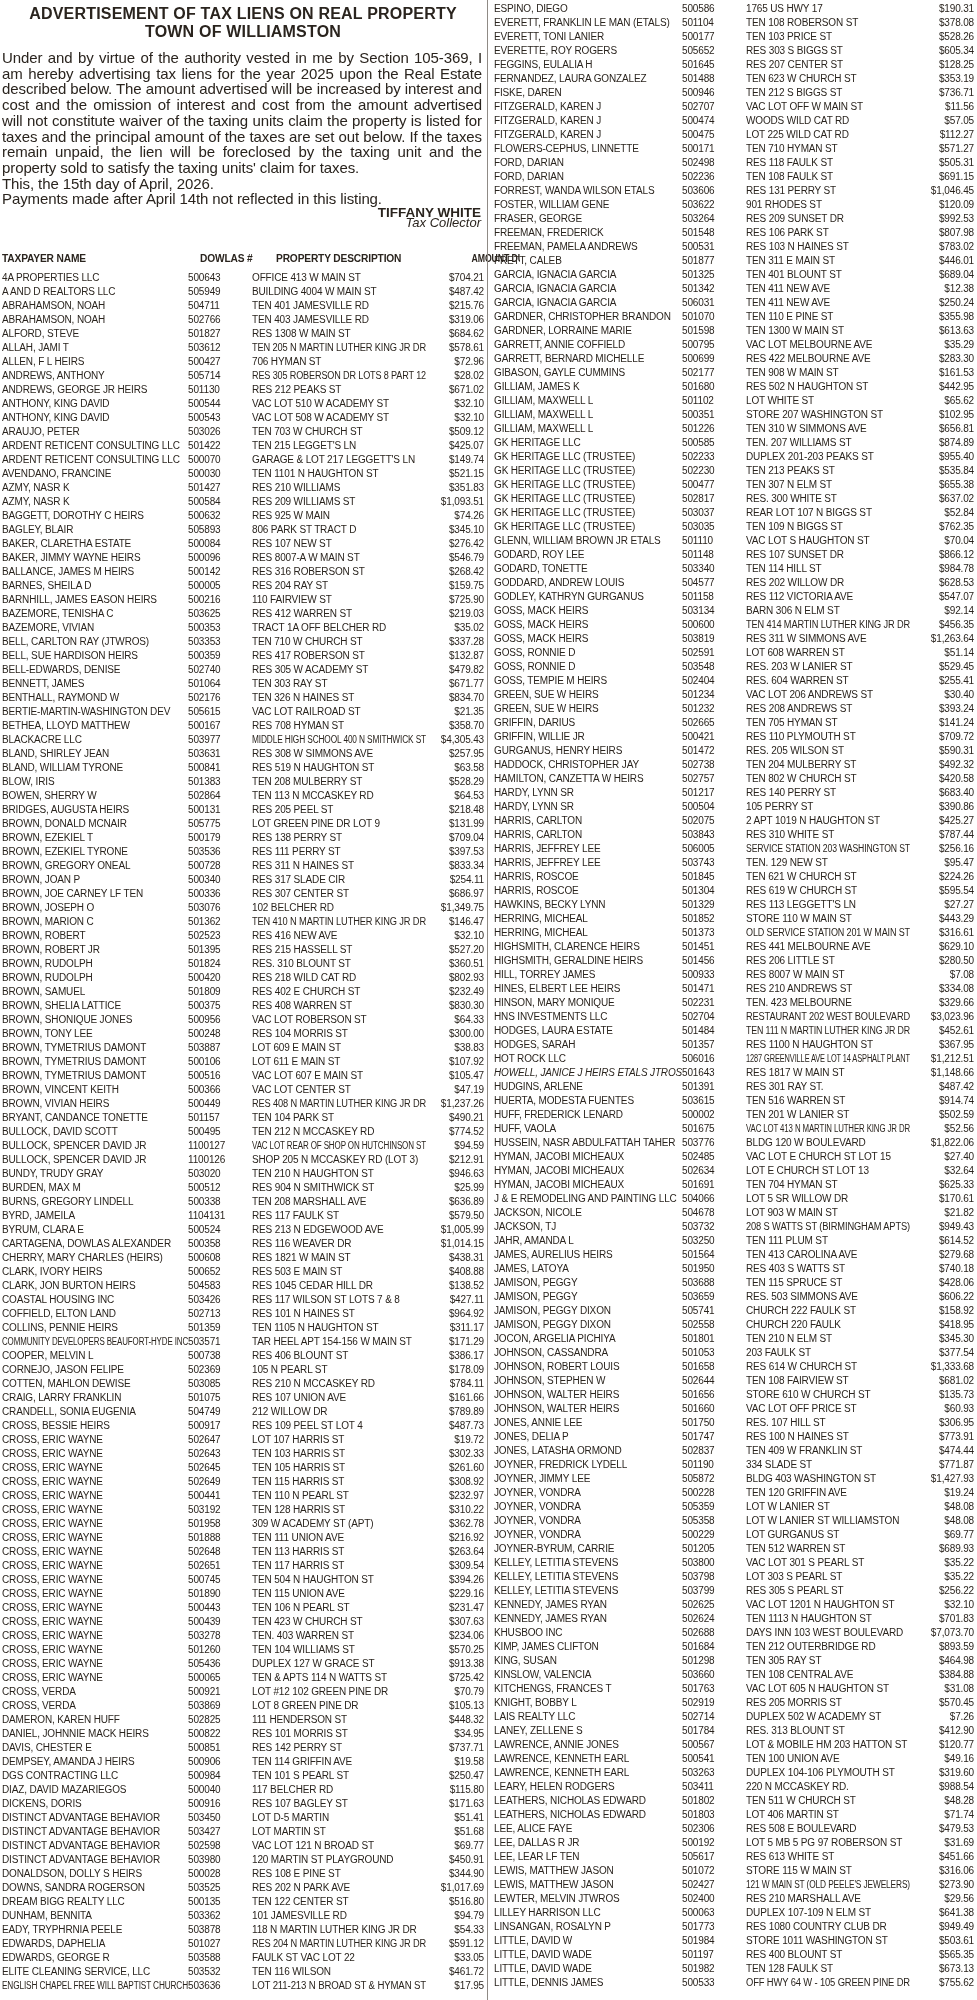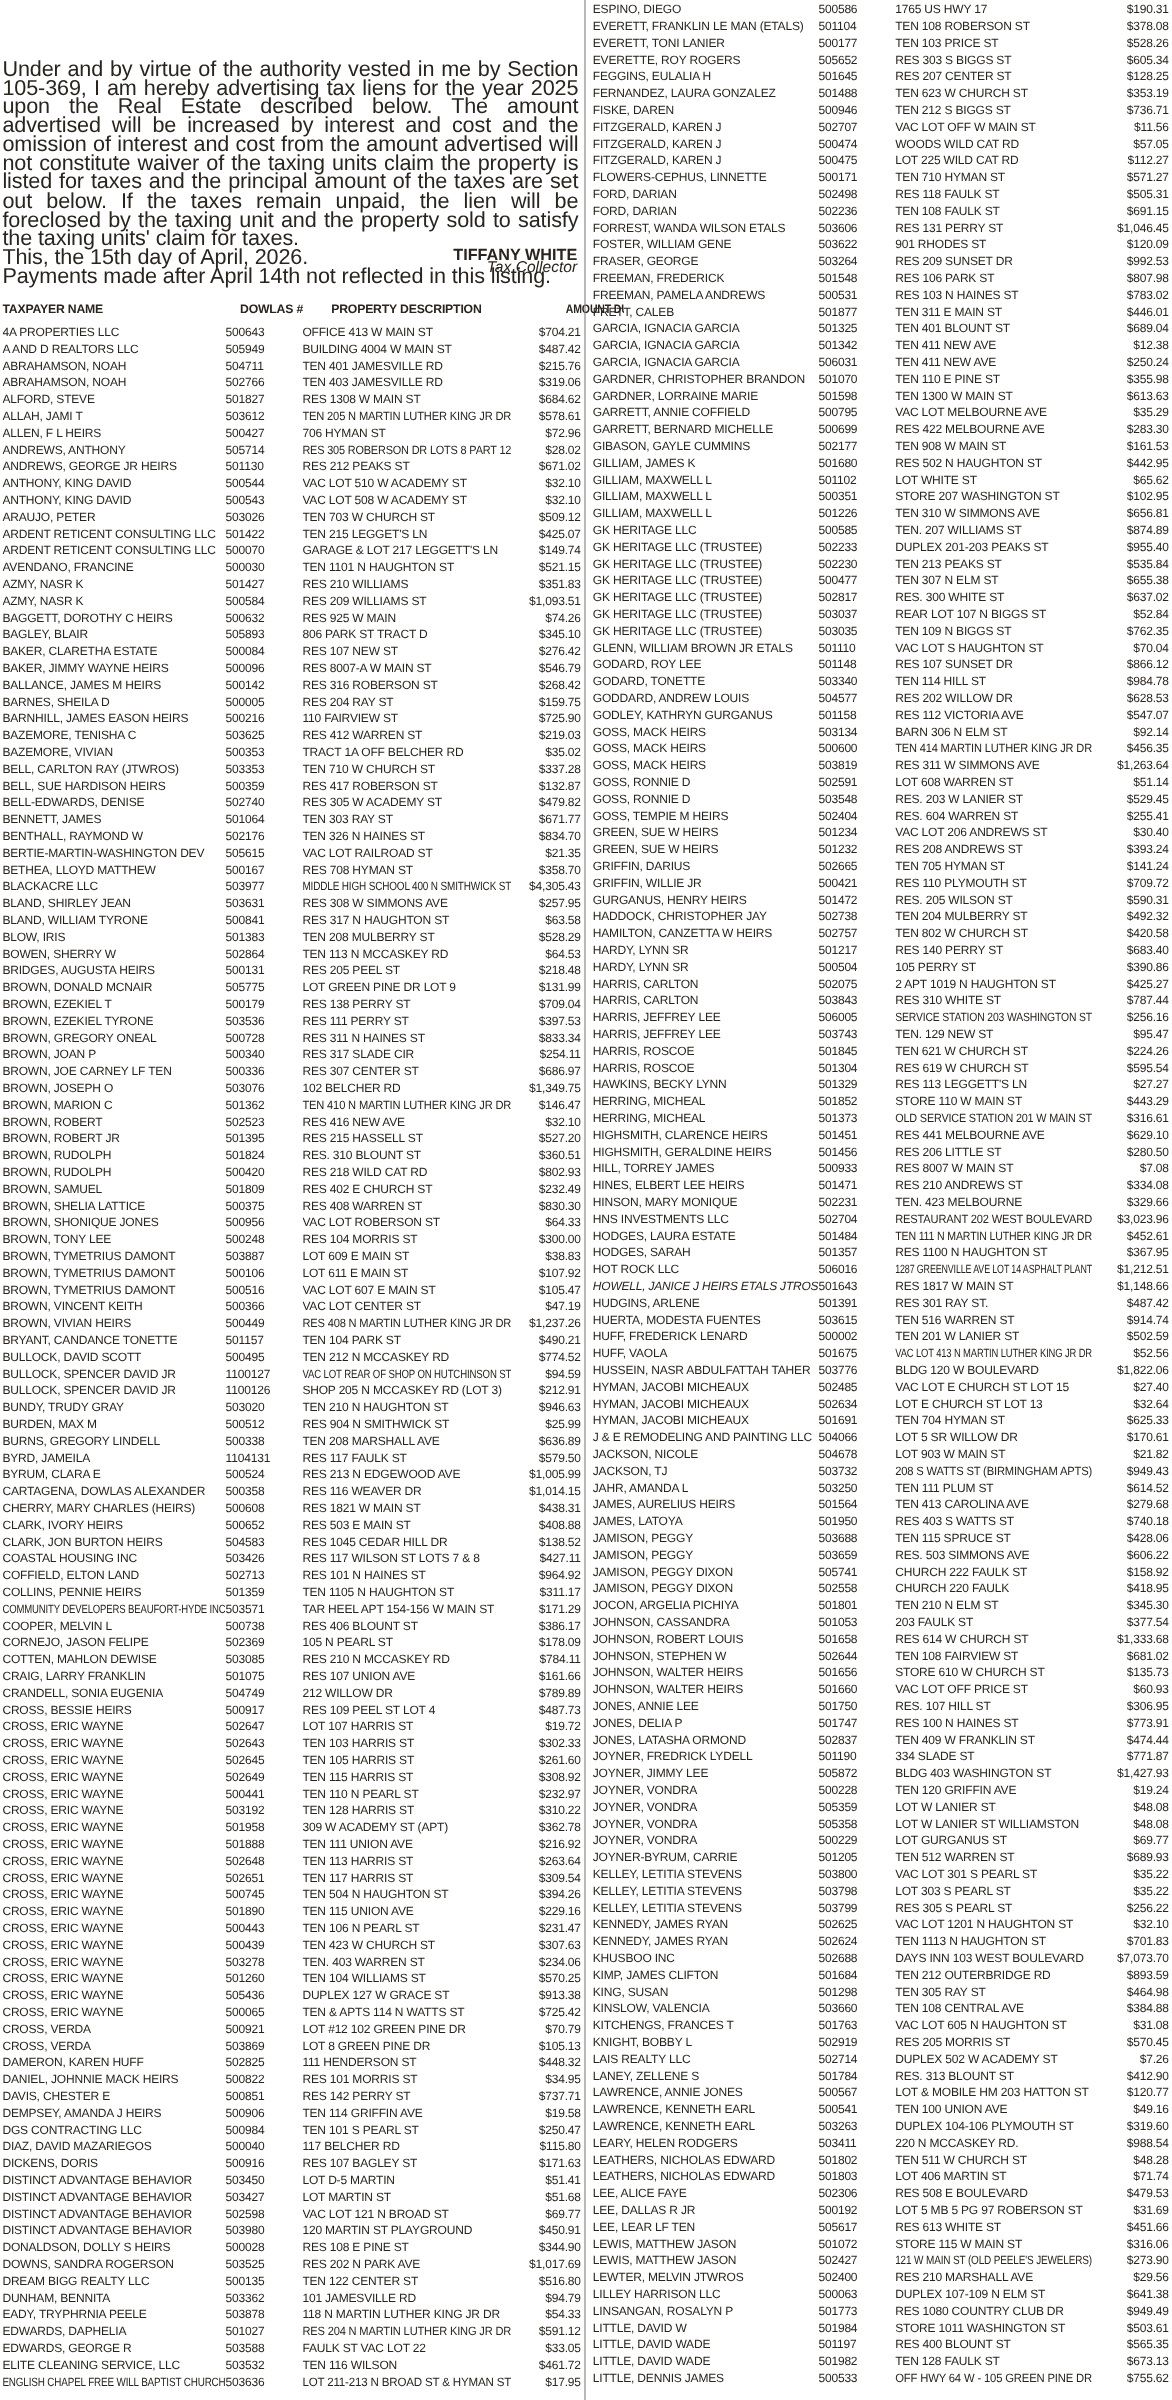--- a/index.html
+++ b/index.html
@@ -4,40 +4,44 @@
 <style>
   html,body{margin:0;padding:0;}
   body{
     width:977px;height:2000px;background:#ffffff;color:#2a241e;
     font-family:"Liberation Sans", sans-serif;position:relative;overflow:hidden;
   }
   .leftcol{position:absolute;left:2px;top:0;width:482px;height:2000px;}
   .rightcol{position:absolute;left:494px;top:0;width:480px;height:2000px;}
   .divider{position:absolute;left:487px;top:0;width:1px;height:2000px;background:#8f8a85;}
   .doc-title{position:absolute;top:5px;left:0;right:0;text-align:center;font-weight:bold;font-size:16px;line-height:17.5px;letter-spacing:.2px;}
-  .intro{position:absolute;top:50px;left:0;right:2px;font-size:18px;line-height:15.7px;text-align:justify;margin:0;letter-spacing:-0.1px;}
+  .intro{position:absolute;top:50px;left:0;right:2px;font-size:15px;line-height:15.7px;text-align:justify;margin:0;letter-spacing:-0.1px;}
   .intro .block{display:block;}
   .sig{position:absolute;top:205px;right:3px;font-size:13.5px;font-weight:bold;text-align:left;}
   .sig-role{position:absolute;top:215px;right:3px;font-size:13px;font-style:italic;text-align:right;}
   .row{display:grid;height:14px;line-height:14px;font-size:10px;letter-spacing:-0.15px;}
   .leftcol .row{grid-template-columns:186px 64px 174px 58px;}
   .rightcol .row{grid-template-columns:188px 64px 164px 64px;}
   .c{overflow:hidden;white-space:nowrap;}
   .c.amount{text-align:right;}
   .ct{display:inline-block;white-space:nowrap;transform-origin:left center;}
   .amount .ct{transform-origin:right center;}
   .colhead{position:absolute;top:252px;left:0;right:0;gap:12px;}
   .colhead .ct{font-weight:bold;font-size:10.2px;}
   #left-rows{position:absolute;top:271px;left:0;right:0;}
   #right-rows{position:absolute;top:2px;left:0;right:0;}
 </style>
 </head>
 <body>
 
 <div class="leftcol">
+  <div class="doc-title">
+    <div>ADVERTISEMENT OF TAX LIENS ON REAL PROPERTY</div>
+    <div>TOWN OF WILLIAMSTON</div>
+  </div>
   <p class="intro">
     <span class="block">Under and by virtue of the authority vested in me by Section 105-369, I am hereby advertising tax liens for the year 2025 upon the Real Estate described below. The amount advertised will be increased by interest and cost and the omission of interest and cost from the amount advertised will not constitute waiver of the taxing units claim the property is listed for taxes and the principal amount of the taxes are set out below. If the taxes remain unpaid, the lien will be foreclosed by the taxing unit and the property sold to satisfy the taxing units' claim for taxes.</span>
     <span class="block">This, the 15th day of April, 2026.</span>
     <span class="block">Payments made after April 14th not reflected in this listing.</span>
   </p>
   <div class="sig">TIFFANY WHITE</div>
   <div class="sig-role">Tax Collector</div>
 
   <div class="row colhead">
     <span class="c"><span class="ct">TAXPAYER NAME</span></span>
@@ -252,21 +256,21 @@
       </div>
       <div class="row">
         <span class="c"><span class="ct">BLAND, SHIRLEY JEAN</span></span>
         <span class="c"><span class="ct">503631</span></span>
         <span class="c"><span class="ct">RES 308 W SIMMONS AVE</span></span>
         <span class="c amount"><span class="ct">$257.95</span></span>
       </div>
       <div class="row">
         <span class="c"><span class="ct">BLAND, WILLIAM TYRONE</span></span>
         <span class="c"><span class="ct">500841</span></span>
-        <span class="c"><span class="ct">RES 317 N HAUGHTON ST</span></span>
+        <span class="c"><span class="ct">RES 519 N HAUGHTON ST</span></span>
         <span class="c amount"><span class="ct">$63.58</span></span>
       </div>
       <div class="row">
         <span class="c"><span class="ct">BLOW, IRIS</span></span>
         <span class="c"><span class="ct">501383</span></span>
         <span class="c"><span class="ct">TEN 208 MULBERRY ST</span></span>
         <span class="c amount"><span class="ct">$528.29</span></span>
       </div>
       <div class="row">
         <span class="c"><span class="ct">BOWEN, SHERRY W</span></span>

